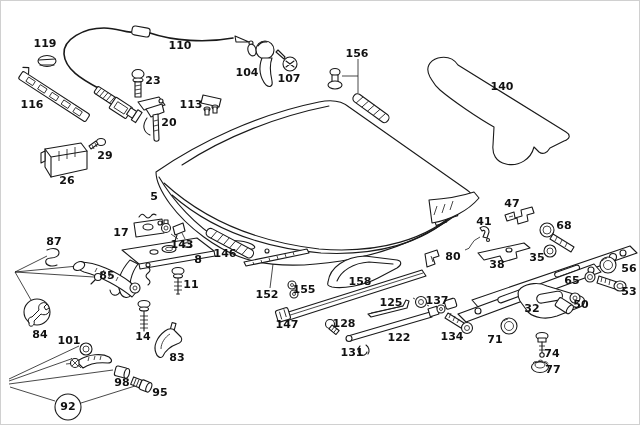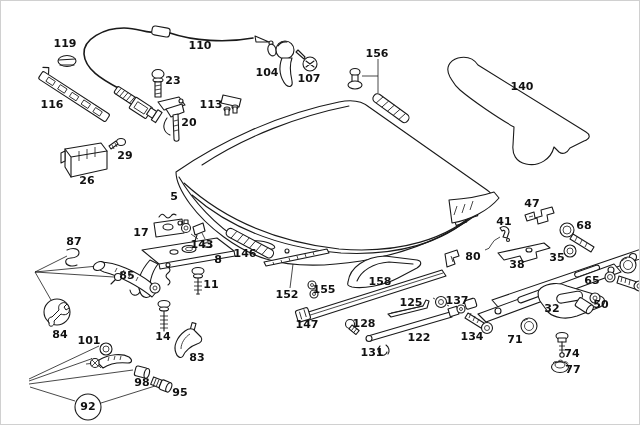--- a/index.html
+++ b/index.html
@@ -1,20 +1,19 @@
 <!DOCTYPE html>
 <html><head>
 <meta charset="utf-8">
 <style>
   html,body{margin:0;padding:0;background:#e8e8e8;}
   .canvas{
     position:relative;width:640px;height:425px;background:#ffffff;
     border:1px solid #d0d0d0;box-sizing:border-box;overflow:hidden;
     font-family:"DejaVu Sans","Liberation Sans",sans-serif;
-    padding-left:20px;
   }
   svg{display:block}
   .ln{fill:none;stroke:#1a1a1a;stroke-width:1.1;stroke-linecap:round;stroke-linejoin:round;}
   .fw{fill:#ffffff;stroke:#1a1a1a;stroke-width:1.1;stroke-linecap:round;stroke-linejoin:round;}
   .thin{fill:none;stroke:#1a1a1a;stroke-width:0.8;}
   .part-label{
     font-family:"DejaVu Sans","Liberation Sans",sans-serif;
     font-size:11px;font-weight:bold;fill:#111111;
   }
 </style>

